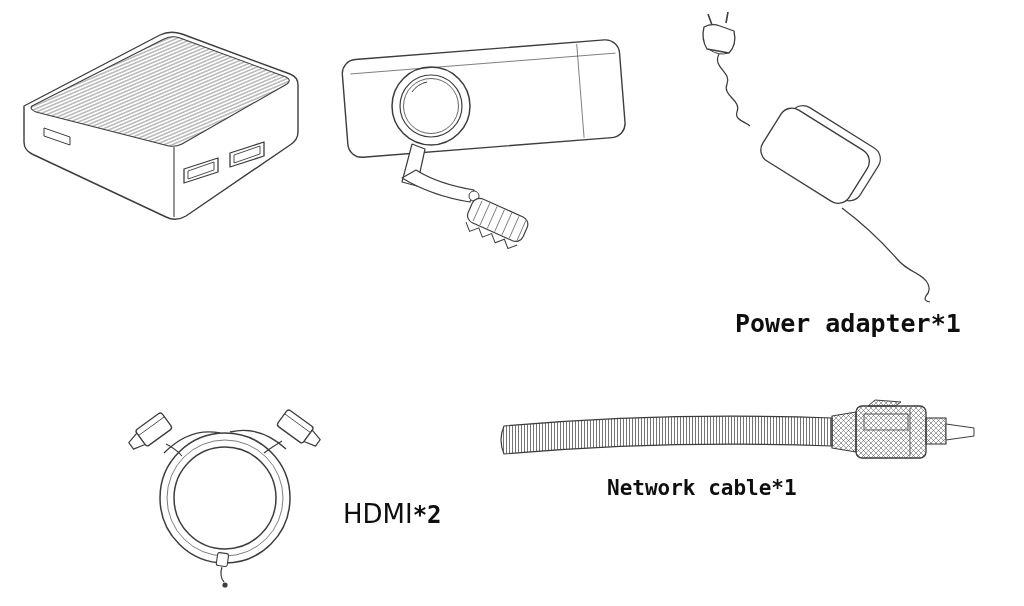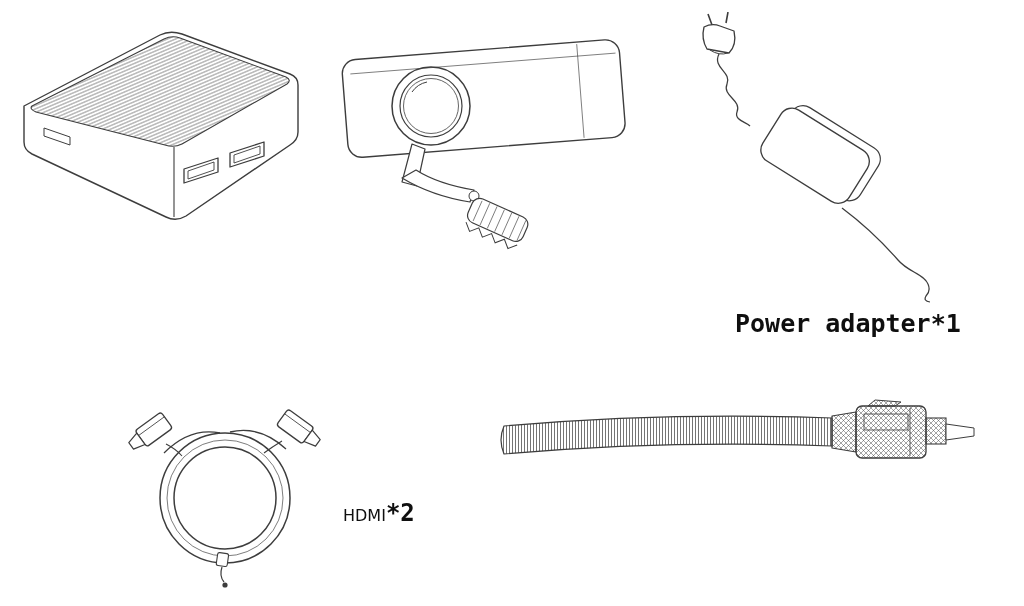--- a/index.html
+++ b/index.html
@@ -11,21 +11,21 @@
   .figure svg{display:block;color:var(--line,#3d3d3d);}
   .item-label{
     position:absolute;font-weight:700;color:var(--text,#0f0f0f);
     white-space:nowrap;letter-spacing:0;
   }
   .lbl-split{left:38px;top:292px;font-size:26px;}
   .lbl-sensor{left:258px;top:259px;font-size:25px;}
   .lbl-power{left:735px;top:309px;font-size:25px;}
   .lbl-network{left:607px;top:476px;font-size:21px;}
   .lbl-hdmi{left:343px;top:499px;font-size:22px;display:flex;align-items:baseline;}
-  .lbl-hdmi .hdmi-name{font-family:"DejaVu Sans","Liberation Sans",sans-serif;font-weight:400;font-size:16px;}
+  .lbl-hdmi .hdmi-name{font-family:"DejaVu Sans","Liberation Sans",sans-serif;font-weight:400;font-size:26px;}
   .lbl-hdmi .hdmi-qty{font-weight:700;font-size:24px;}
   .fig-split{left:8px;top:18px;}
   .fig-sensor{left:328px;top:20px;}
   .fig-power{left:688px;top:12px;}
   .fig-hdmi{left:112px;top:383px;}
   .fig-network{left:496px;top:398px;}
 </style>
 </head>
 <body>
 
@@ -138,14 +138,15 @@
       <path d="M8,28 Q170,14 336,20 L336,48 Q170,42 8,56 Q2,42 8,28 Z" fill="url(#p-ribs)" stroke="currentColor" stroke-width="1.2" stroke-linejoin="round"></path>
       <path d="M336,18 L360,14 L360,54 L336,50 Z" fill="url(#p-x)" stroke="currentColor" stroke-width="1.2" stroke-linejoin="round"></path>
       <path d="M372,8 l7,-6 l26,2 l-6,4 Z" fill="url(#p-x)" stroke="currentColor" stroke-width="1"></path>
       <rect x="360" y="8" width="70" height="52" rx="6" fill="url(#p-x)" stroke="currentColor" stroke-width="1.3"></rect>
       <rect x="368" y="16" width="44" height="16" stroke="currentColor" stroke-width="0.8"></rect>
       <line x1="414" y1="10" x2="414" y2="58" stroke="currentColor" stroke-width="0.8"></line>
       <rect x="430" y="20" width="20" height="26" fill="url(#p-x)" stroke="currentColor" stroke-width="1.1"></rect>
       <path d="M450,26 L478,30 L478,38 L450,42 Z" fill="#fff" stroke="currentColor" stroke-width="1" stroke-linejoin="round"></path>
     </svg>
   </div>
+  <div class="item-label lbl-network">Network cable*1</div>
 
 </div>
 
 </body></html>

